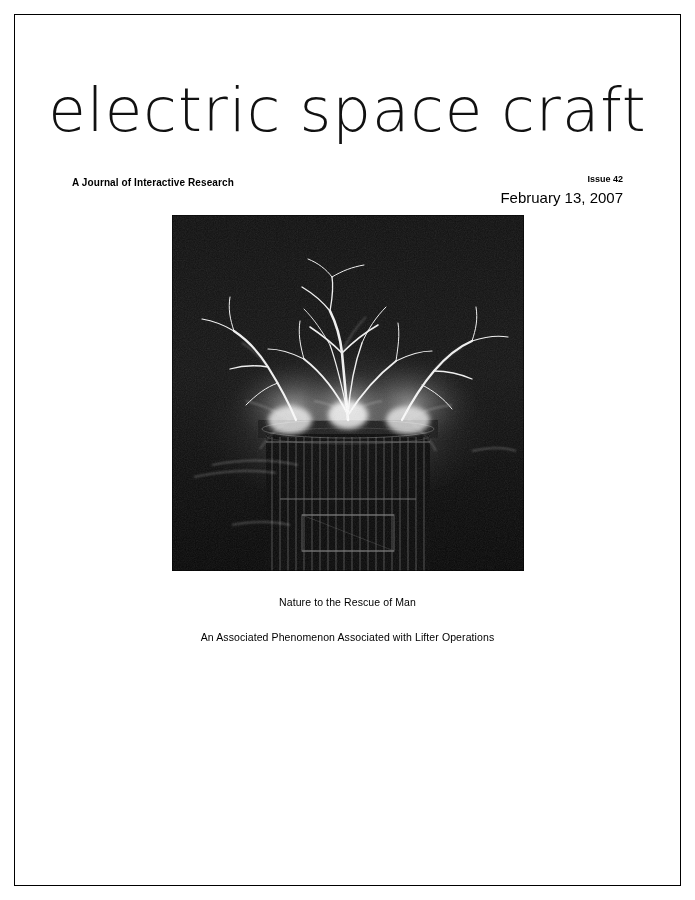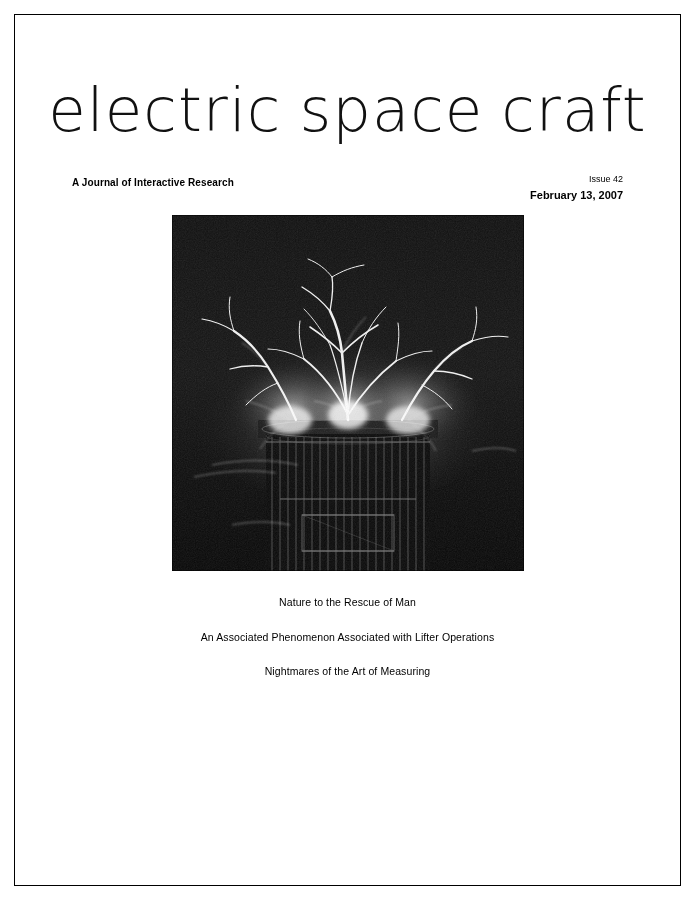--- a/index.html
+++ b/index.html
@@ -62,27 +62,27 @@
     color: #000;
   }
   .issue-block {
     position: absolute;
     right: 72px;
     top: 173px;
     text-align: right;
   }
   .issue-num {
     font-size: 9px;
+    font-weight: bold;
+    color: #000;
+    line-height: 1.5;
+  }
+  .issue-date {
+    font-size: 15px;
     font-weight: normal;
-    color: #000;
-    line-height: 1.5;
-  }
-  .issue-date {
-    font-size: 11px;
-    font-weight: bold;
     color: #000;
     line-height: 1.5;
   }
 
   
   .photo-wrap {
     position: absolute;
     left: 172px;
     top: 215px;
     width: 352px;
@@ -267,16 +267,15 @@
       </g>
 
       <rect x="0" y="0" width="352" height="356" filter="url(#grain)" opacity="0.45"></rect>
       <rect x="0" y="0" width="352" height="356" fill="none" stroke="#000" stroke-width="2" opacity="0.5"></rect>
     </svg>
   </div>
 
   <div class="contents">
     <div class="entry">Nature to the Rescue of Man</div>
     <div class="entry">An Associated Phenomenon Associated with Lifter Operations</div>
-    <div class="entry">Nightmares of the Art of Measuring</div>
   </div>
 
 </div>
 
 </body></html>

